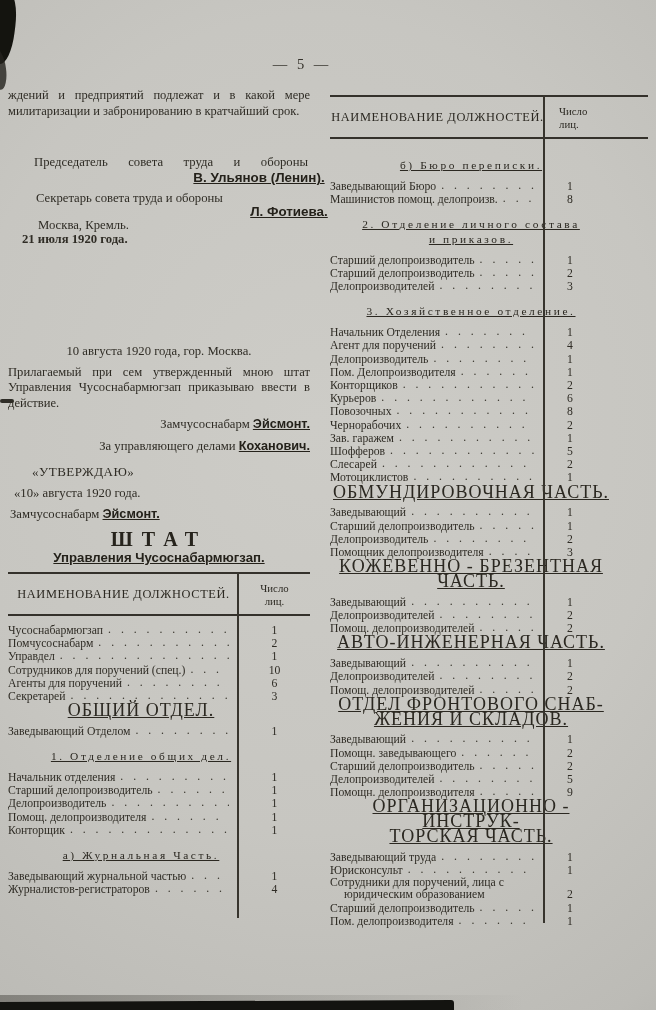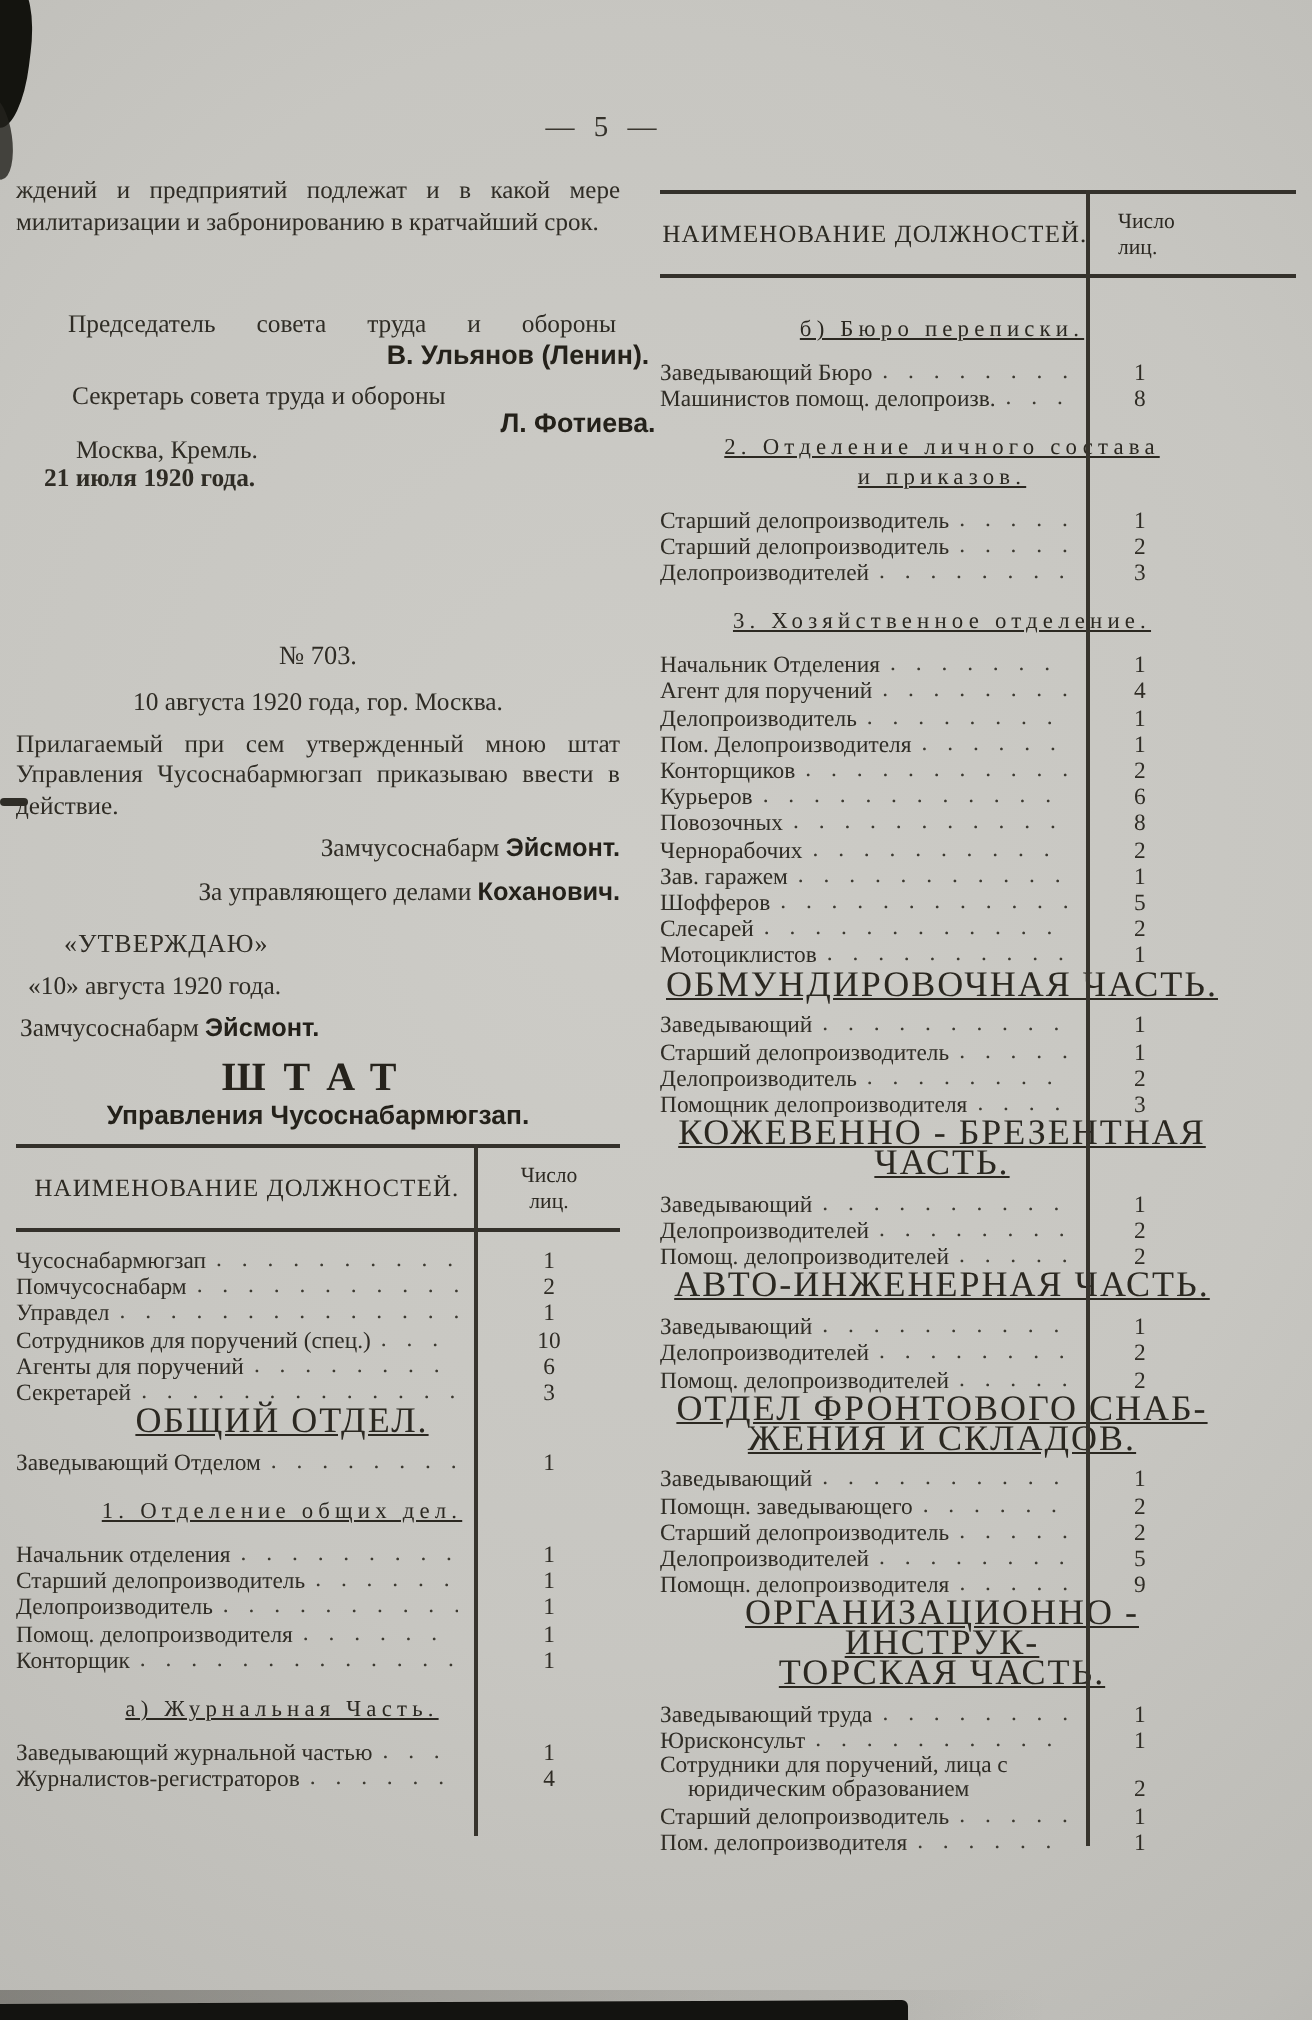--- a/index.html
+++ b/index.html
@@ -21,21 +21,21 @@
   .bottom-band{position:absolute;left:-2px;top:1001px;width:456px;height:10px;
         background:#131310;transform:rotate(-0.25deg);border-radius:0 3px 0 0;}
 
   .pageno{position:absolute;left:222px;top:56px;width:160px;text-align:center;
         font-size:14.5px;letter-spacing:3px;color:#35322b;}
 
   
   .nb{position:absolute;left:8px;width:302px;}
   .just{text-align:justify;}
   .serif125{font-size:12.5px;line-height:15.6px;}
-  .boldsans{font-family:"Liberation Sans", sans-serif;font-weight:bold;color:#24211a;}
+  .boldsans{font-family:"Liberation Sans", sans-serif;font-weight:bold;color:#24211a;text-decoration:underline;}
   #intro{top:88px;}
   #chair{top:155px;font-size:12.7px;text-align:justify;text-align-last:justify;padding:0 2px 0 26px;box-sizing:border-box;}
   #lenin{top:170px;text-align:center;padding-left:100px;font-size:13.4px;}
   #secr{top:191px;padding-left:28px;font-size:12.7px;}
   #fotieva{top:204px;text-align:center;padding-left:130px;font-size:13.4px;}
   #moskva{top:218px;padding-left:30px;font-size:12.7px;}
   #july{top:232px;padding-left:14px;font-size:12.7px;font-weight:bold;}
   #prikaz{top:257px;font-family:"Liberation Sans",sans-serif;font-weight:bold;color:#24211a;
           font-size:12.8px;line-height:14.6px;text-align:justify;text-align-last:center;}
   #num703{top:320px;text-align:center;font-size:13.2px;}
@@ -87,21 +87,20 @@
 
   <div class="pageno">— 5 —</div>
 
   <div class="nb serif125 just" id="intro">ждений и предприятий подлежат и в какой мере милитаризации и забронированию в кратчай­ший срок.</div>
   <div class="nb" id="chair">Председатель совета труда и обороны</div>
   <div class="nb boldsans" id="lenin">В. Ульянов (Ленин).</div>
   <div class="nb" id="secr">Секретарь совета труда и обороны</div>
   <div class="nb" id="moskva">Москва, Кремль.</div>
   <div class="nb boldsans" id="fotieva">Л. Фотиева.</div>
   <div class="nb" id="july">21 июля 1920 года.</div>
-  <div class="nb" id="num703">№ 703.</div>
   <div class="nb" id="aug10">10 августа 1920 года, гор. Москва.</div>
   <div class="nb serif125 just" id="prilag">Прилагаемый при сем утвержденный мною штат Управления Чусоснабармюгзап прика­зываю ввести в действие.</div>
   <div class="nb" id="zam1"><span>Замчусоснабарм</span> <span class="boldsans">Эйсмонт.</span></div>
   <div class="nb" id="zaupr"><span>За управляющего делами</span> <span class="boldsans">Коханович.</span></div>
   <div class="nb" id="utv">«УТВЕРЖДАЮ»</div>
   <div class="nb" id="aug10b">«10» августа 1920 года.</div>
   <div class="nb" id="zam2"><span>Замчусоснабарм</span> <span class="boldsans">Эйсмонт.</span></div>
   <div class="nb" id="shtat">ШТАТ</div>
   <div class="nb boldsans" id="upr">Управления Чусоснабармюгзап.</div>
 

